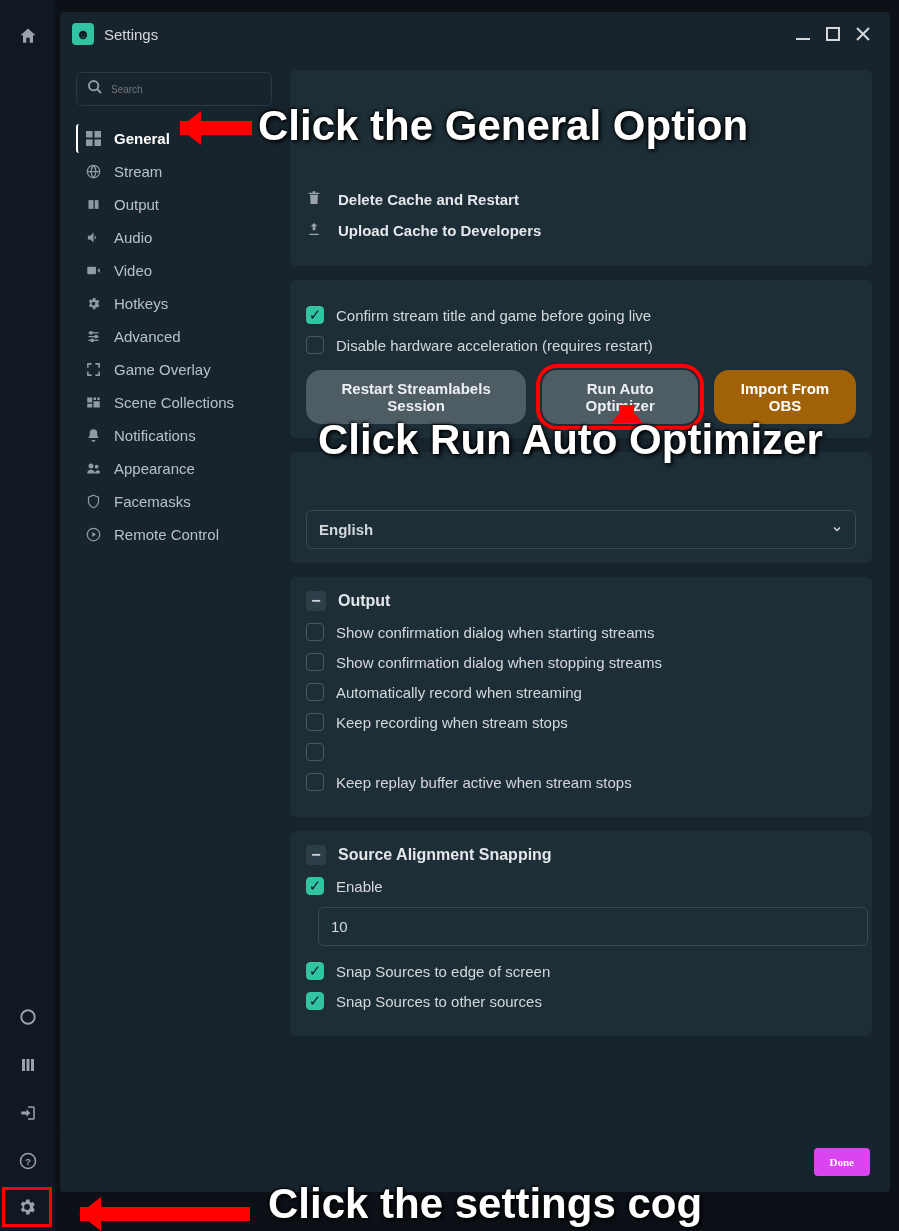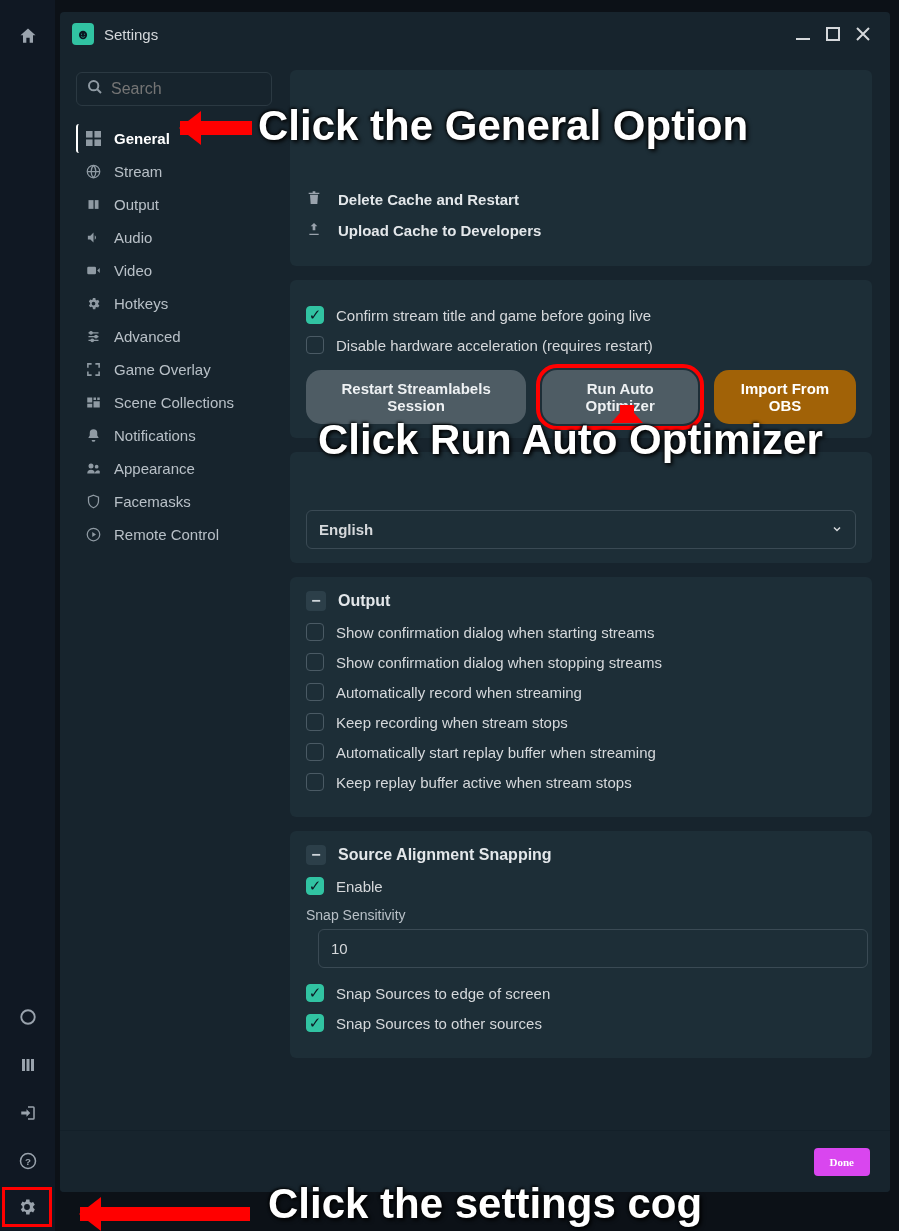--- a/index.html
+++ b/index.html
@@ -77,21 +77,21 @@
 .search-wrap {
   display:flex; align-items:center;
   border:1px solid #2b3942;
   border-radius:6px;
   padding: 6px 10px;
   margin-bottom: 18px;
   color:#8f9aa3;
 }
 .search-wrap input {
   background: transparent; border:none; outline:none;
-  color:#d5d8db; margin-left:8px; font-size:16px; width:100%;
+  color:#d5d8db; margin-left:8px; font-size:10px; width:100%;
 }
 .nav-item {
   display:flex; align-items:center;
   padding: 6px 6px;
   font-size: 15px;
   color:#b8c0c7;
   cursor: pointer;
   border-radius: 3px;
   margin-bottom: 4px;
 }
@@ -476,38 +476,36 @@
         <div class="check-row">
             <span class="checkbox"></span>
             <span>Automatically record when streaming</span>
           </div>
         <div class="check-row">
             <span class="checkbox"></span>
             <span>Keep recording when stream stops</span>
           </div>
         <div class="check-row">
             <span class="checkbox"></span>
-            <span>Automatically start replay buffer when streaming</span>
           </div>
         <div class="check-row">
             <span class="checkbox"></span>
             <span>Keep replay buffer active when stream stops</span>
           </div>
       </div>
 
       <div class="panel">
         <div class="panel-header">
           <span class="collapse-chip">−</span>
           <span>Source Alignment Snapping</span>
         </div>
         <div class="check-row">
           <span class="checkbox checked">✓</span>
           <span>Enable</span>
         </div>
-        <div class="field-label">Snap Sensitivity</div>
         <input class="text-input" value="10" style="">
         <div class="check-row" style="margin-top:16px;">
           <span class="checkbox checked">✓</span>
           <span>Snap Sources to edge of screen</span>
         </div>
         <div class="check-row">
           <span class="checkbox checked">✓</span>
           <span>Snap Sources to other sources</span>
         </div>
       </div>

